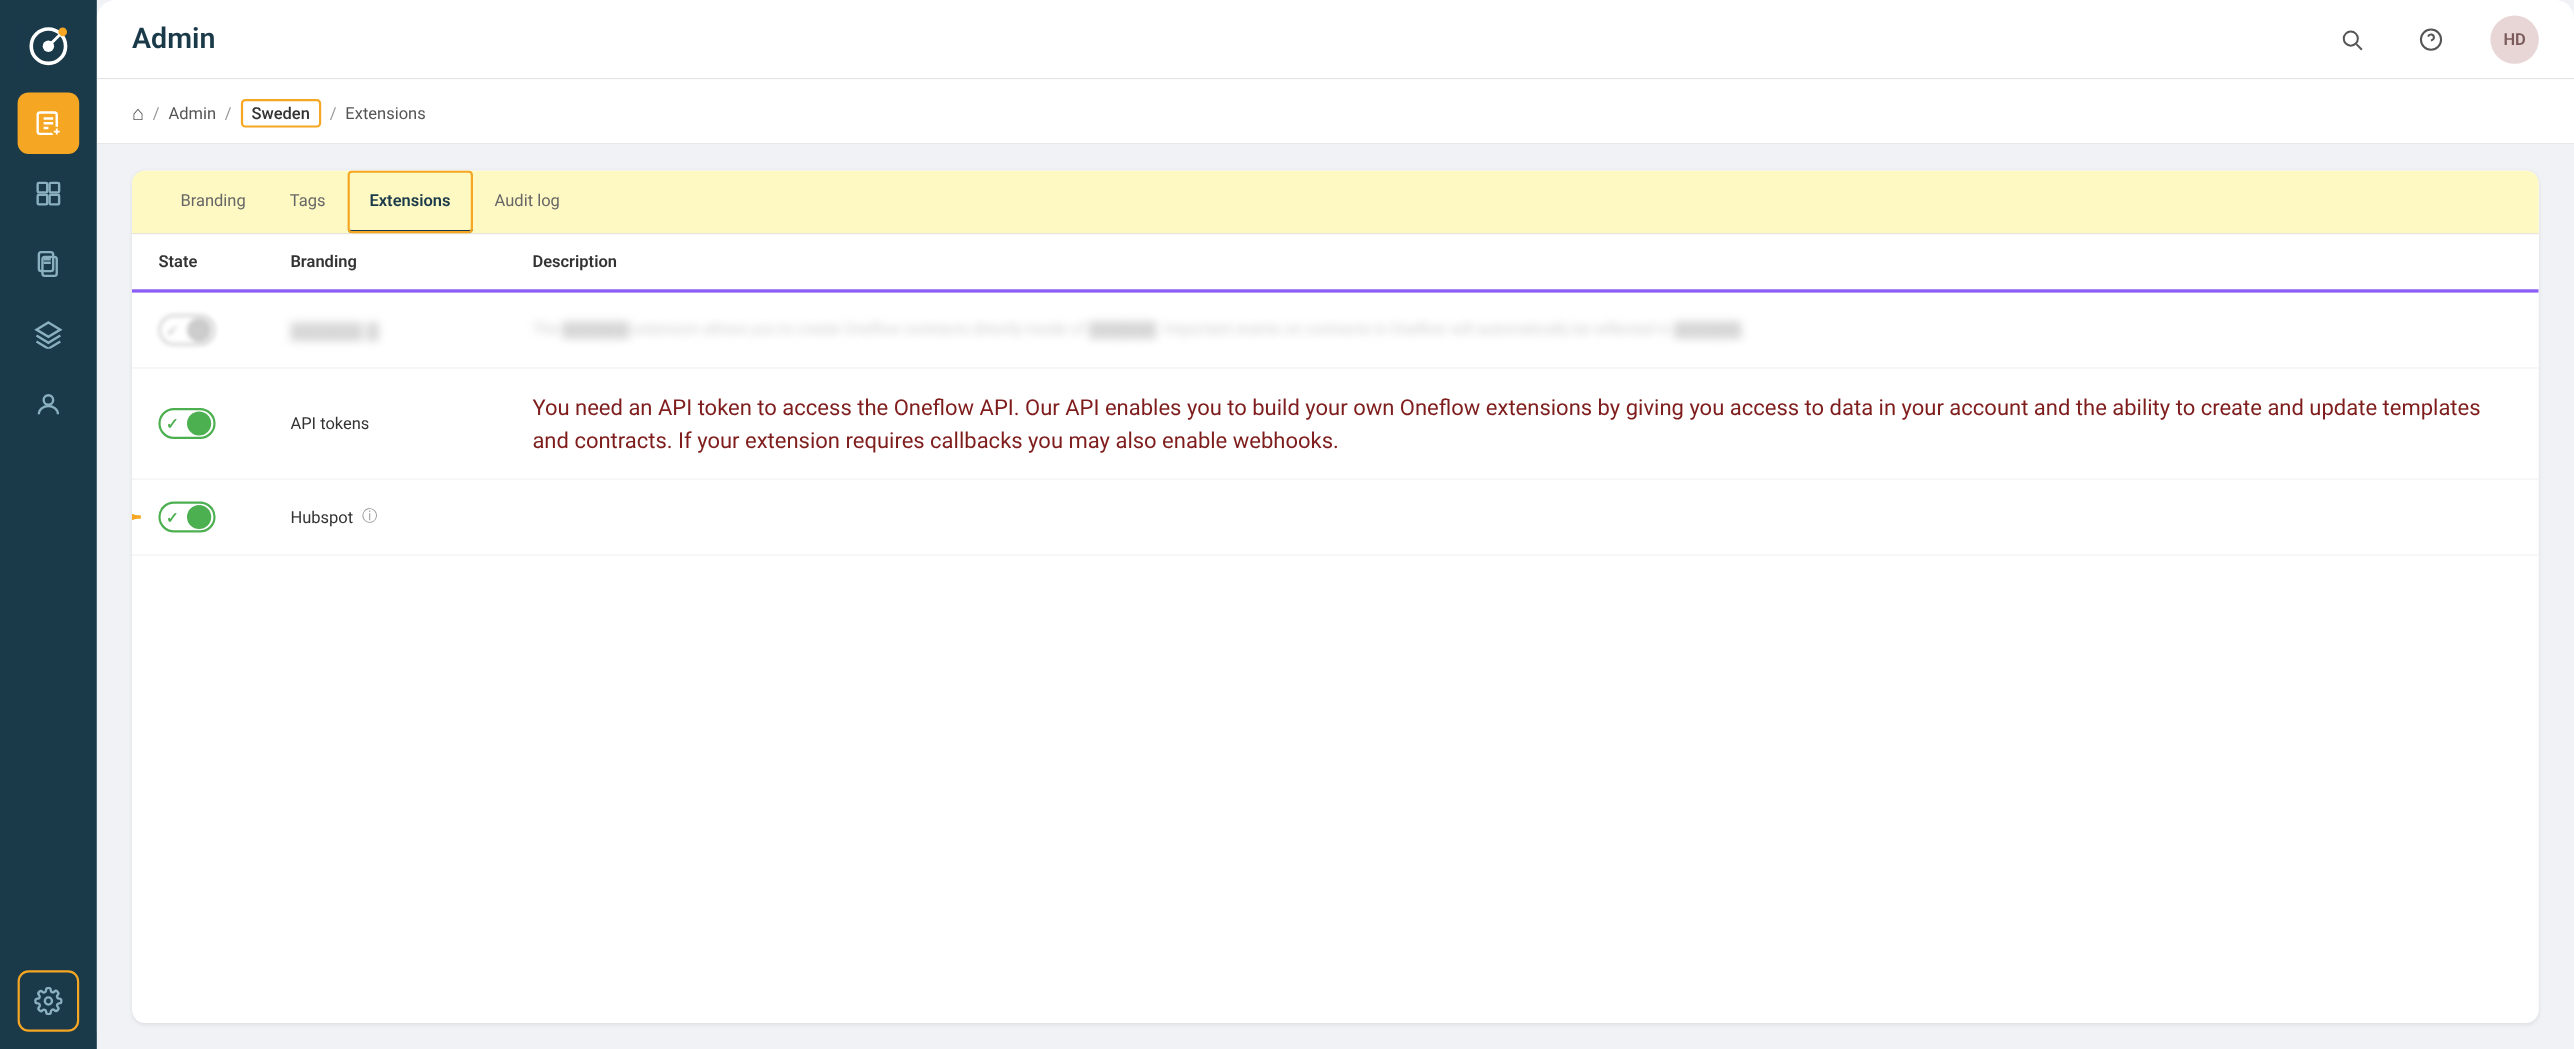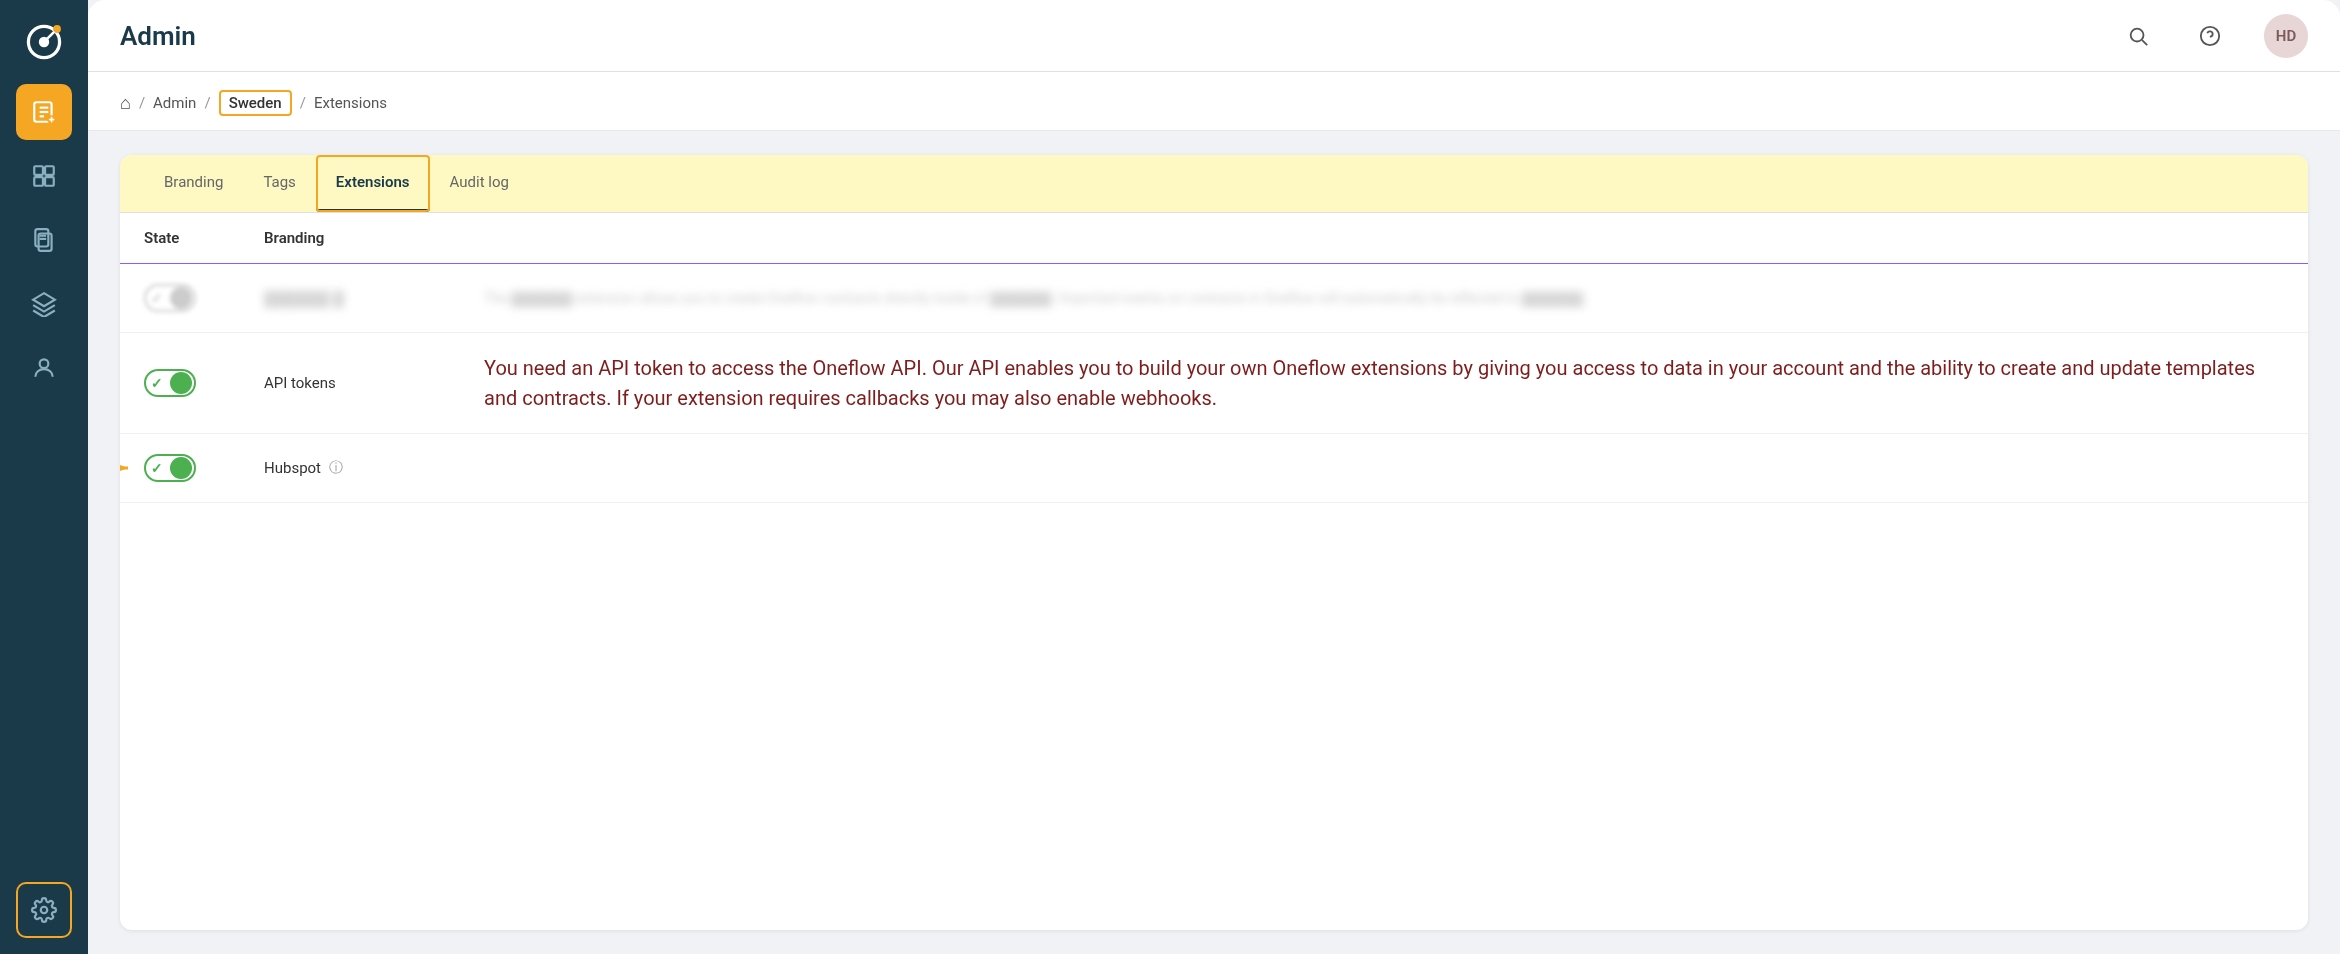--- a/index.html
+++ b/index.html
@@ -201,21 +201,21 @@
 
     
     .extensions-table {
       flex: 1;
       overflow-y: auto;
     }
     .table-header {
       display: grid;
       grid-template-columns: 120px 220px 1fr;
       padding: 16px 24px;
-      border-bottom: 1px solid #8b5cf6;
+      border-bottom: 3px solid #8b5cf6;
       background: white;
     }
     .table-header-cell {
       font-size: 15px;
       font-weight: 600;
       color: #333;
     }
     .table-row {
       display: grid;
       grid-template-columns: 120px 220px 1fr;
@@ -404,20 +404,21 @@
         <div class="tab">Tags</div>
         <div class="tab" style="color:#1a3a4a; font-weight:600; border-bottom:3px solid #1a3a4a; outline: 2px solid #f5a623; outline-offset: -2px; border-radius: 4px; padding: 18px 20px;">Extensions</div>
         <div class="tab">Audit log</div>
       </div>
 
       <div class="extensions-table">
 
         <div class="table-header">
           <div class="table-header-cell">State</div>
           <div class="table-header-cell">Branding</div>
+          <div class="table-header-cell">Description</div>
         </div>
 
         <div class="table-row">
           <div>
             <div class="toggle toggle-gray" style="filter: blur(2px);">
               <span class="toggle-check">✓</span>
               <div class="toggle-knob"></div>
             </div>
           </div>
           <div class="extension-name blurred-name">▓▓▓▓▓▓ ▓</div>

